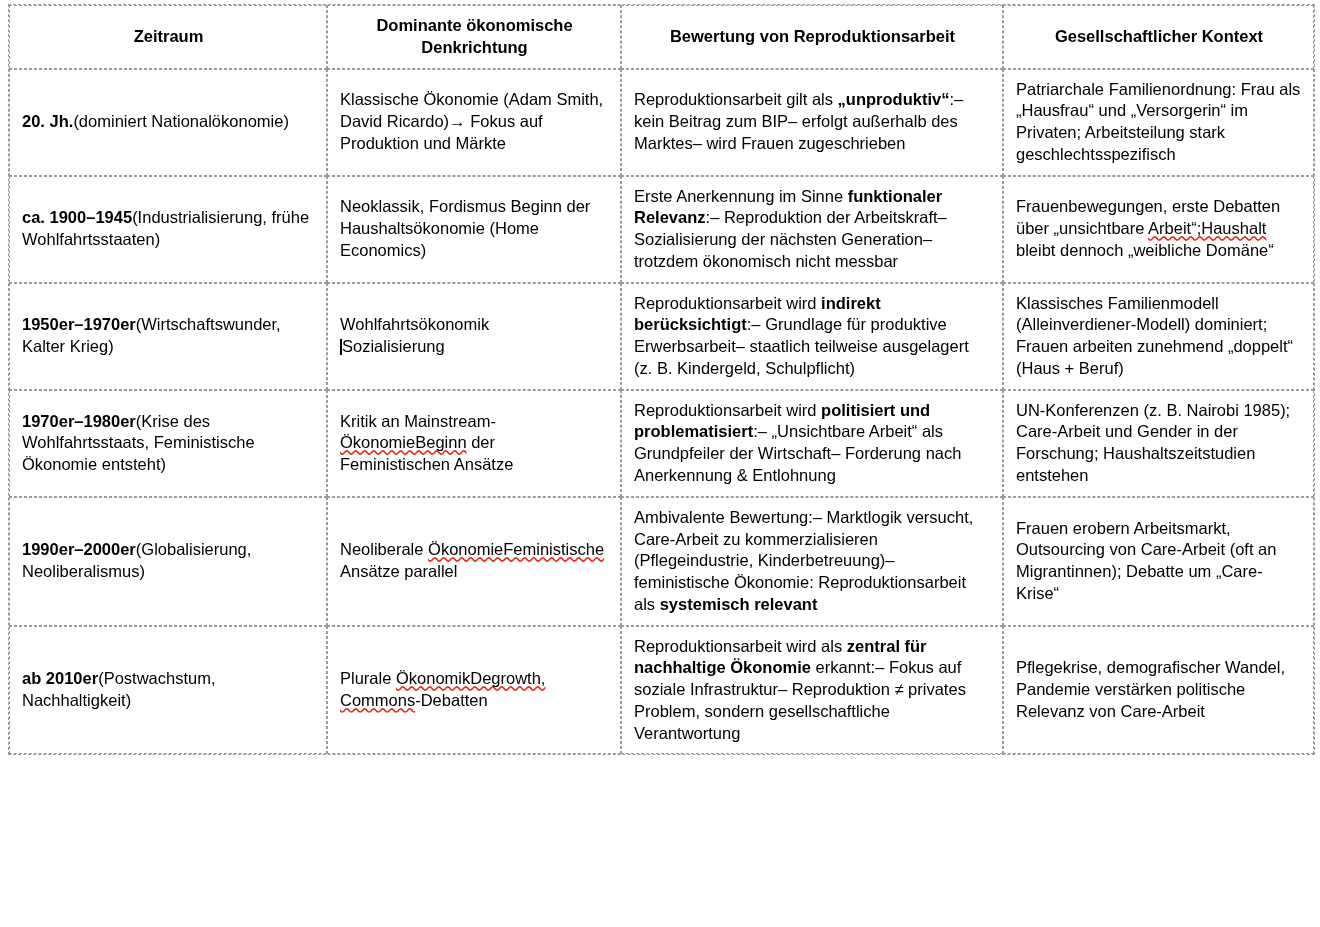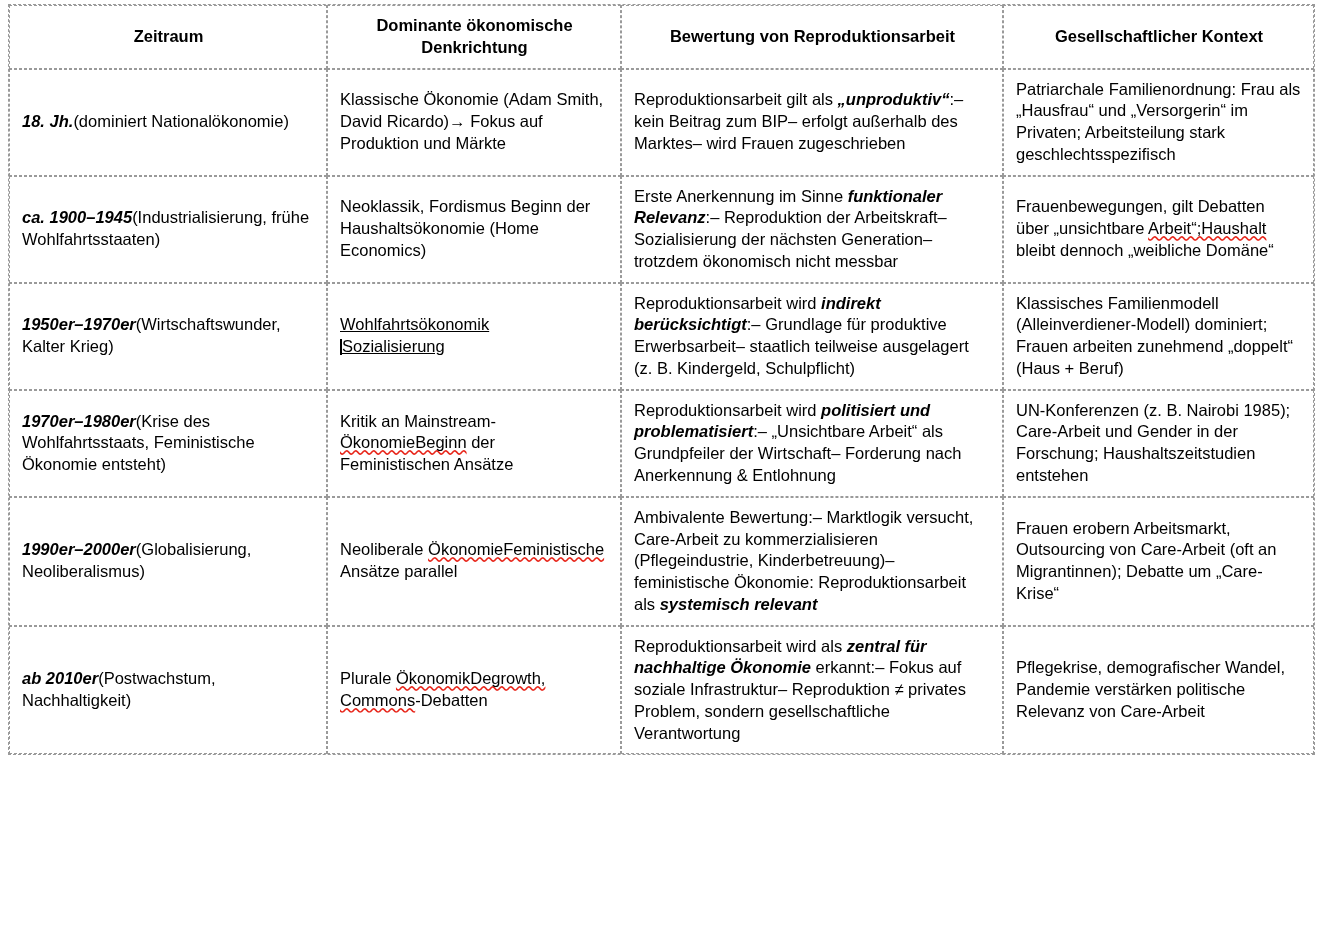--- a/index.html
+++ b/index.html
@@ -60,40 +60,40 @@
     line-height: 1.3;
   }
 
   
   tr.data-row td { vertical-align: middle; }
   td.cell-period { padding-left: 14px; }
   td.cell-school { padding-left: 12px; }
   td.cell-valuation { padding-left: 12px; }
   td.cell-context { padding-left: 12px; }
 
-  .b { font-weight: bold; font-style: italic; }
+  .b { font-weight: bold; }
 
   
   .spell {
     text-decoration: underline wavy #e8271c;
     text-decoration-skip-ink: none;
     -webkit-text-decoration: underline wavy #e8271c;
   }
 
   
   .caret {
     display: inline-block;
     width: 0;
     border-left: 2px solid #000;
     height: 1.02em;
     vertical-align: -0.2em;
     margin-right: 0px;
   }
 
-  .rowtext { display: block; text-decoration: underline; }
+  .rowtext { display: block; }
 </style>
 </head>
 <body>
 
 <div class="doc-canvas">
   <table class="history-table">
     <colgroup>
       <col class="c-period">
       <col class="c-school">
       <col class="c-valuation">
@@ -101,31 +101,31 @@
     </colgroup>
     <tbody>
       <tr class="header-row">
         <th>Zeitraum</th>
         <th>Dominante ökonomische Denkrichtung</th>
         <th>Bewertung von Reproduktionsarbeit</th>
         <th>Gesellschaftlicher Kontext</th>
       </tr>
 
       <tr class="data-row">
-        <td class="cell-period"><span class="b">18. Jh.</span><span>(dominiert Nationalökonomie)</span></td>
+        <td class="cell-period"><span class="b">20. Jh.</span><span>(dominiert Nationalökonomie)</span></td>
         <td class="cell-school"><span>Klassische Ökonomie (Adam Smith, David Ricardo)→ Fokus auf Produktion und Märkte</span></td>
         <td class="cell-valuation"><span>Reproduktionsarbeit gilt als </span><span class="b">„unproduktiv“</span><span>:– kein Beitrag zum BIP– erfolgt außerhalb des Marktes– wird Frauen zugeschrieben</span></td>
         <td class="cell-context"><span>Patriarchale Familienordnung: Frau als „Hausfrau“ und „Versorgerin“ im Privaten; Arbeitsteilung stark geschlechtsspezifisch</span></td>
       </tr>
 
       <tr class="data-row">
         <td class="cell-period"><span class="b">ca. 1900–1945</span><span>(Industrialisierung, frühe Wohlfahrtsstaaten)</span></td>
         <td class="cell-school"><span>Neoklassik, Fordismus Beginn der Haushaltsökonomie (Home Economics)</span></td>
         <td class="cell-valuation"><span>Erste Anerkennung im Sinne </span><span class="b">funktionaler Relevanz</span><span>:– Reproduktion der Arbeitskraft– Sozialisierung der nächsten Generation– trotzdem ökonomisch nicht messbar</span></td>
-        <td class="cell-context"><span>Frauenbewegungen, gilt Debatten über „unsichtbare </span><span class="spell">Arbeit“;Haushalt</span><span> bleibt dennoch „weibliche Domäne“</span></td>
+        <td class="cell-context"><span>Frauenbewegungen, erste Debatten über „unsichtbare </span><span class="spell">Arbeit“;Haushalt</span><span> bleibt dennoch „weibliche Domäne“</span></td>
       </tr>
 
       <tr class="data-row">
         <td class="cell-period"><span class="b">1950er–1970er</span><span>(Wirtschaftswunder, Kalter Krieg)</span></td>
         <td class="cell-school">
             <span class="rowtext">Wohlfahrtsökonomik</span>
             <span class="rowtext"><span class="caret"></span><span>Sozialisierung</span></span>
           </td>
         <td class="cell-valuation"><span>Reproduktionsarbeit wird </span><span class="b">indirekt berücksichtigt</span><span>:– Grundlage für produktive Erwerbsarbeit– staatlich teilweise ausgelagert (z. B. Kindergeld, Schulpflicht)</span></td>
         <td class="cell-context"><span>Klassisches Familienmodell (Alleinverdiener-Modell) dominiert; Frauen arbeiten zunehmend „doppelt“ (Haus + Beruf)</span></td>

